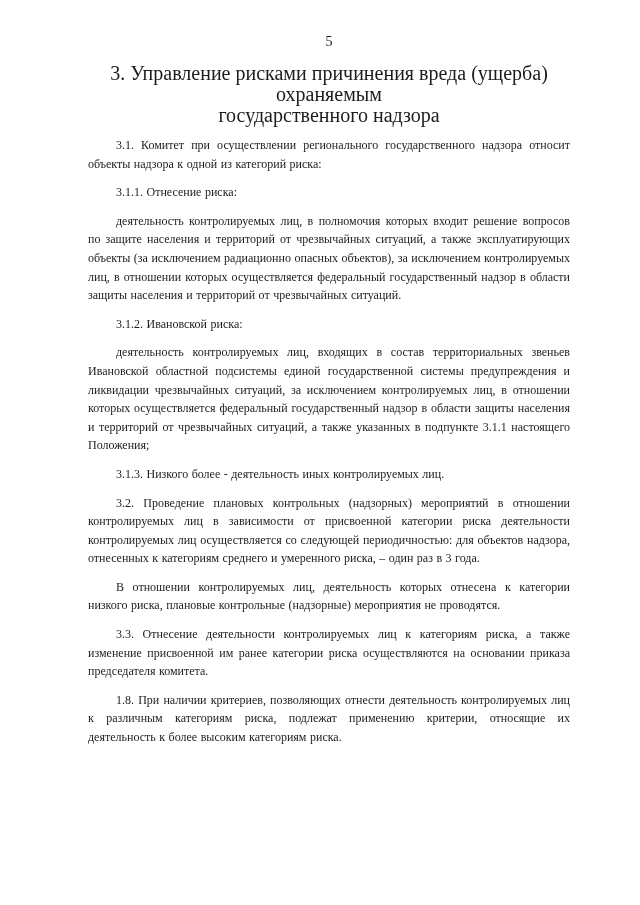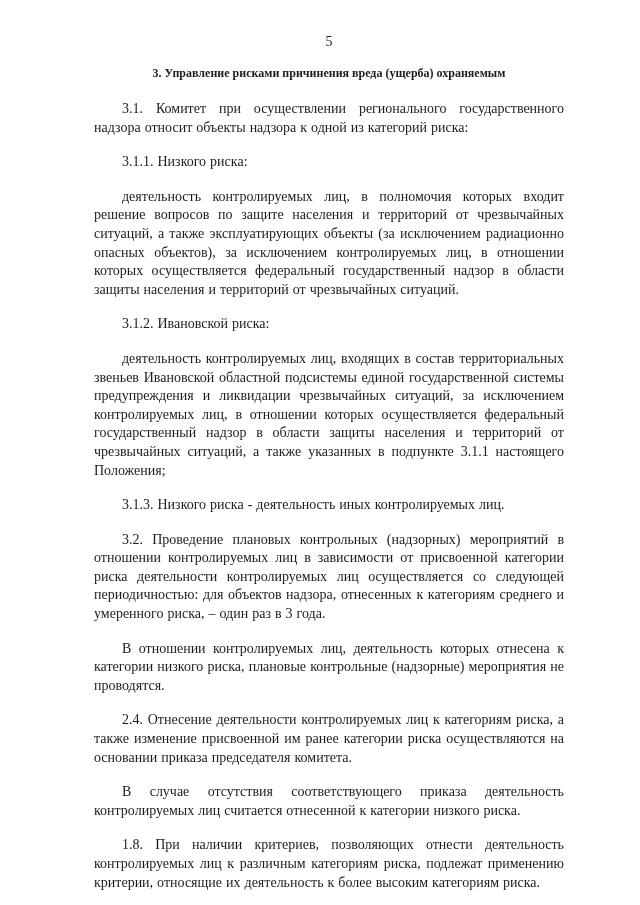--- a/index.html
+++ b/index.html
@@ -18,56 +18,56 @@
     padding: 33px 60px 0 78px;
     overflow: hidden;
   }
   .page-number {
     text-align: center;
     font-size: 14px;
     line-height: 17px;
     margin: 0 0 13px 0;
   }
   .heading {
-    font-weight: bold;
+    font-weight: normal;
     text-align: center;
-    font-size: 12px;
+    font-size: 20px;
     line-height: 21px;
     margin: 0 0 6px 0;
   }
   .heading .h-line {
     display: block;
   }
   .body p {
-    margin: 16px;
-    font-size: 14px;
+    margin: 10px;
+    font-size: 12px;
     line-height: 18.6px;
     text-align: justify;
     text-indent: 28px;
     word-spacing: 0.5px;
   }
 </style>
 </head>
 <body>
 
 <div class="page">
 
   <div class="page-number">5</div>
 
   <div class="heading">
     <span class="h-line">3. Управление рисками причинения вреда (ущерба) охраняемым</span>
+    <span class="h-line">государственного надзора</span>
   </div>
 
   <div class="body">
     <p>3.1. Комитет при осуществлении регионального государственного надзора относит объекты надзора к одной из категорий риска:</p>
-    <p>3.1.1. Низкого риска:</p>
+    <p>3.1.1. Отнесение риска:</p>
     <p>деятельность контролируемых лиц, в полномочия которых входит решение вопросов по защите населения и территорий от чрезвычайных ситуаций, а также эксплуатирующих объекты (за исключением радиационно опасных объектов), за исключением контролируемых лиц, в отношении которых осуществляется федеральный государственный надзор в области защиты населения и территорий от чрезвычайных ситуаций.</p>
     <p>3.1.2. Ивановской риска:</p>
     <p>деятельность контролируемых лиц, входящих в состав территориальных звеньев Ивановской областной подсистемы единой государственной системы предупреждения и ликвидации чрезвычайных ситуаций, за исключением контролируемых лиц, в отношении которых осуществляется федеральный государственный надзор в области защиты населения и территорий от чрезвычайных ситуаций, а также указанных в подпункте 3.1.1 настоящего Положения;</p>
-    <p>3.1.3. Низкого риска - деятельность иных контролируемых лиц.</p>
+    <p>3.1.3. Низкого более - деятельность иных контролируемых лиц.</p>
     <p>3.2. Проведение плановых контрольных (надзорных) мероприятий в отношении контролируемых лиц в зависимости от присвоенной категории риска деятельности контролируемых лиц осуществляется со следующей периодичностью: для объектов надзора, отнесенных к категориям среднего и умеренного риска, – один раз в 3 года.</p>
     <p>В отношении контролируемых лиц, деятельность которых отнесена к категории низкого риска, плановые контрольные (надзорные) мероприятия не проводятся.</p>
-    <p>2.4. Отнесение деятельности контролируемых лиц к категориям риска, а также изменение присвоенной им ранее категории риска осуществляются на основании приказа председателя комитета.</p>
-    <p>В случае отсутствия соответствующего приказа деятельность контролируемых лиц считается отнесенной к категории низкого риска.</p>
+    <p>3.3. Отнесение деятельности контролируемых лиц к категориям риска, а также изменение присвоенной им ранее категории риска осуществляются на основании приказа председателя комитета.</p>
     <p>1.8. При наличии критериев, позволяющих отнести деятельность контролируемых лиц к различным категориям риска, подлежат применению критерии, относящие их деятельность к более высоким категориям риска.</p>
   </div>
 
 </div>
 
 </body></html>

